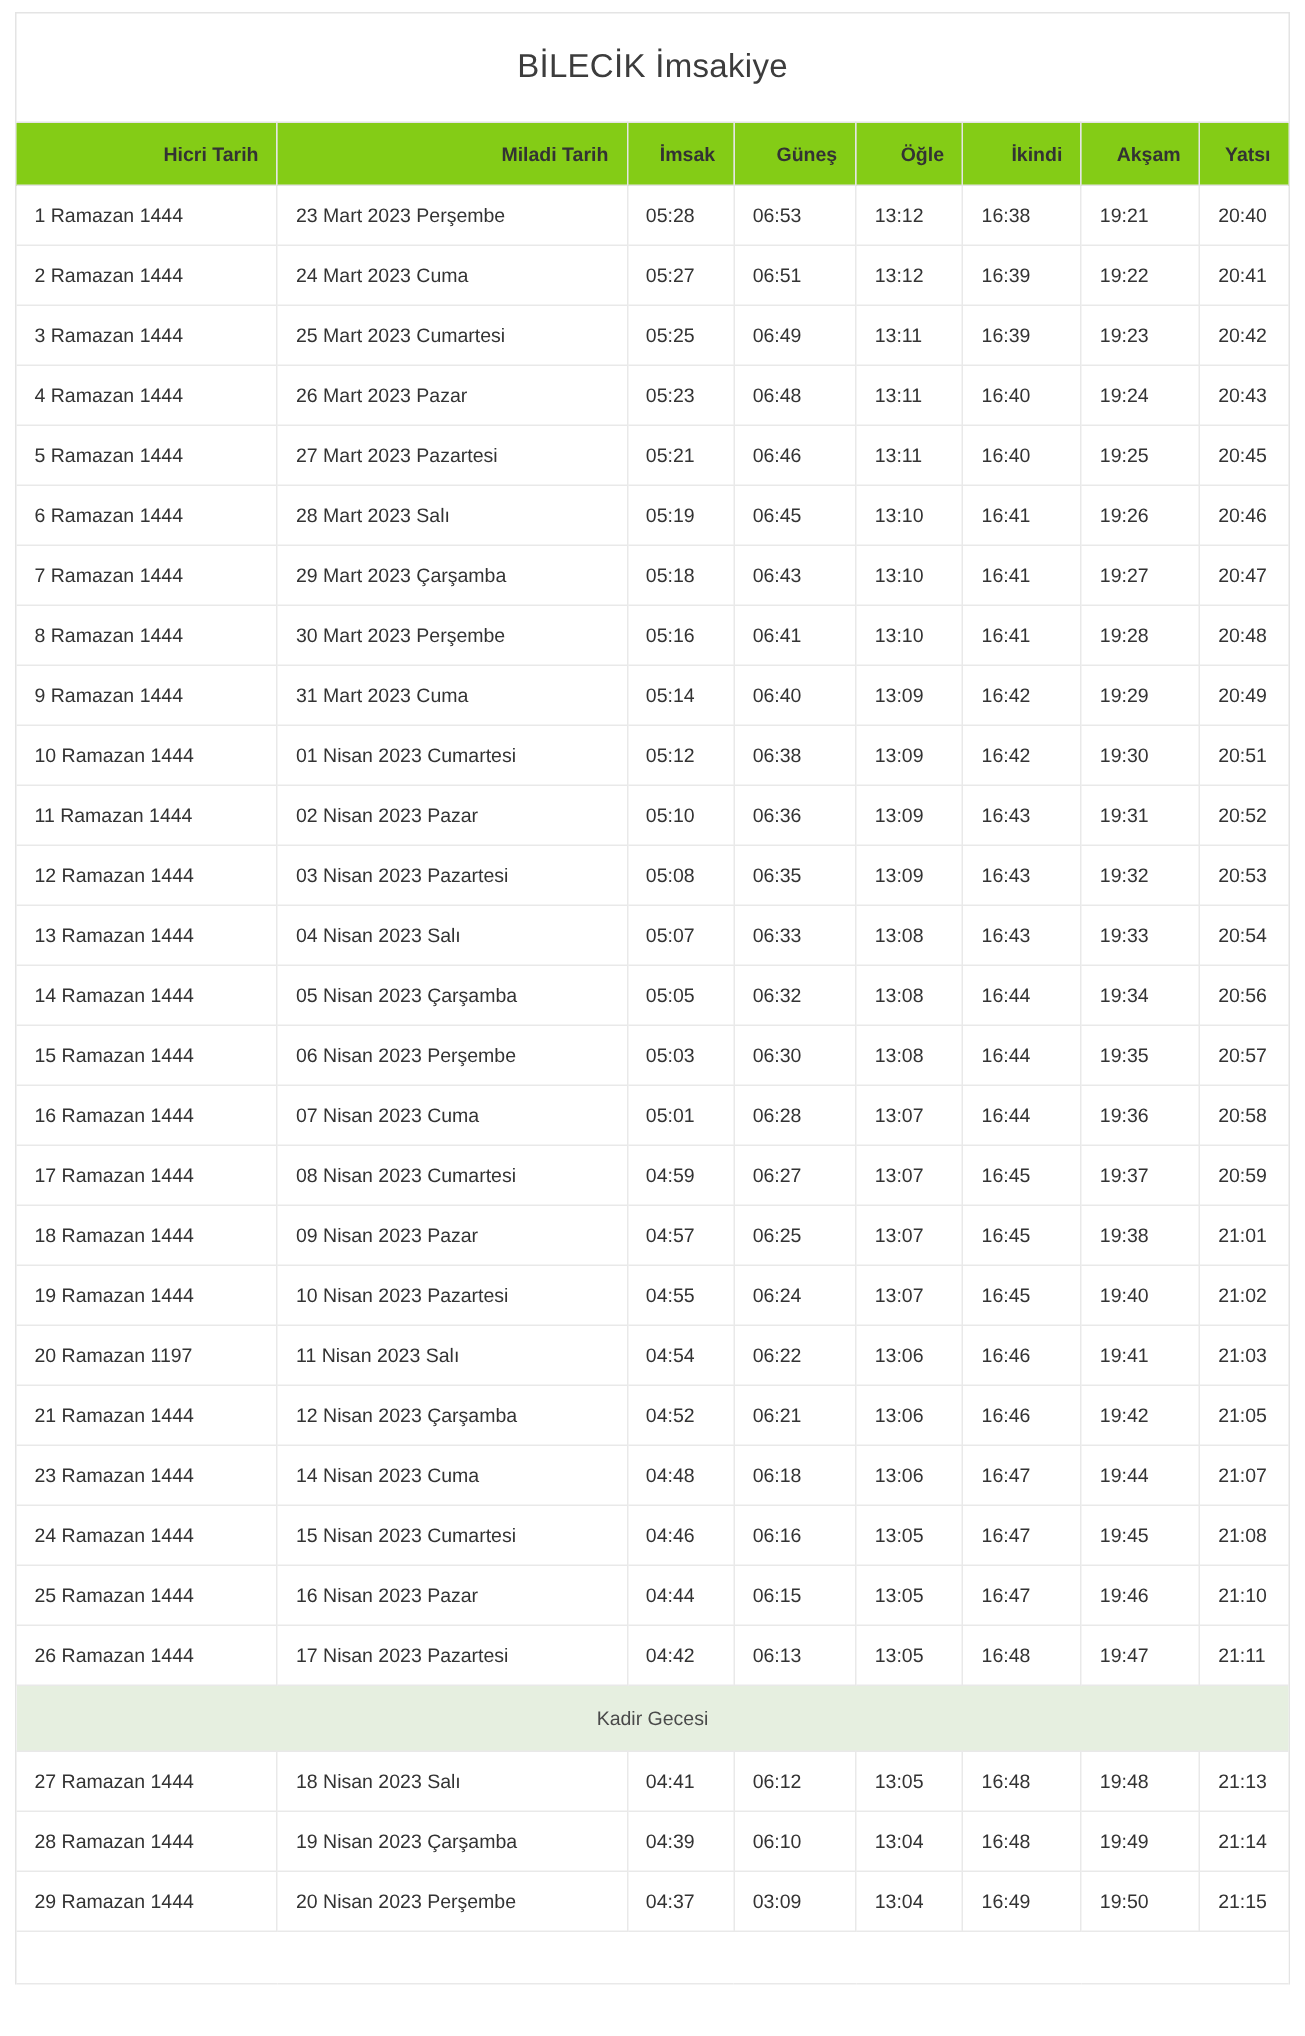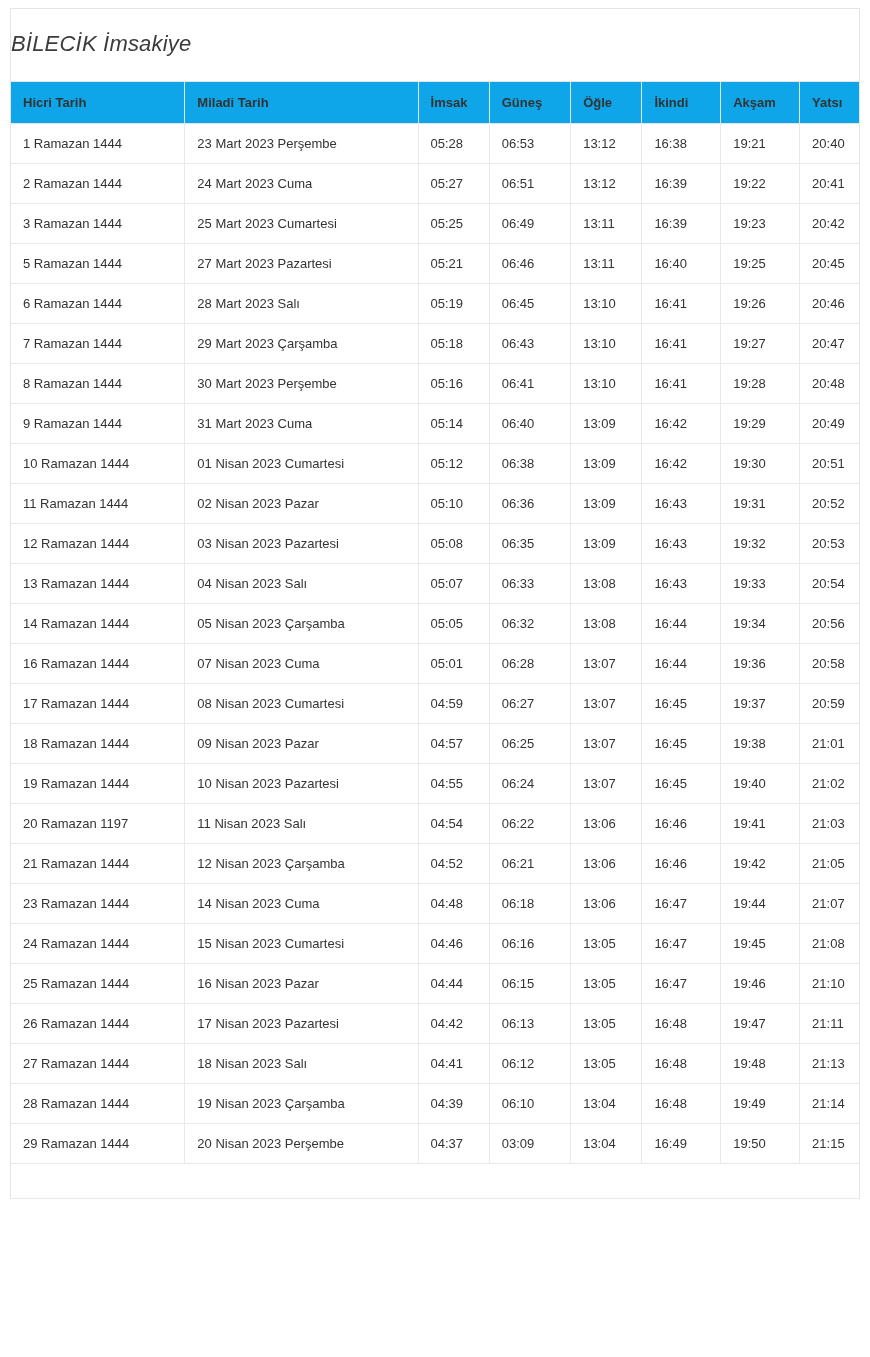--- a/index.html
+++ b/index.html
@@ -23,40 +23,39 @@
     border: 1px solid #e4e4e4;
     border-bottom: none;
   }
   table.imsakiye {
     width: 100%;
     border-collapse: collapse;
     table-layout: fixed;
   }
   table.imsakiye caption,
   .title-row td {
-    text-align: left;
-    font-style: italic;
+    text-align: center;
   }
   .title-row td {
     font-size: 22px;
     font-weight: 400;
     color: #3c3c3c;
     padding: 22px 0 24px 0;
     border-bottom: 1px solid #e4e4e4;
     letter-spacing: 0.2px;
   }
   thead th {
     font-size: 13px;
     font-weight: bold;
     color: #333333;
-    text-align: left;
+    text-align: right;
     padding: 13px 12px;
     border-bottom: 1px solid #e4e4e4;
     border-right: 1px solid #e4e4e4;
-    background: #0ea5e9;
+    background: #84cc16;
     white-space: nowrap;
   }
   thead th:last-child { border-right: none; }
   tbody td {
     font-size: 13px;
     color: #333333;
     text-align: left;
     padding: 12px 12px;
     border-bottom: 1px solid #e9e9e9;
     border-right: 1px solid #e9e9e9;
@@ -144,20 +143,30 @@
           <td>3 Ramazan 1444</td>
           <td>25 Mart 2023 Cumartesi</td>
           <td>05:25</td>
           <td>06:49</td>
           <td>13:11</td>
           <td>16:39</td>
           <td>19:23</td>
           <td>20:42</td>
         </tr>
         <tr>
+          <td>4 Ramazan 1444</td>
+          <td>26 Mart 2023 Pazar</td>
+          <td>05:23</td>
+          <td>06:48</td>
+          <td>13:11</td>
+          <td>16:40</td>
+          <td>19:24</td>
+          <td>20:43</td>
+        </tr>
+        <tr>
           <td>5 Ramazan 1444</td>
           <td>27 Mart 2023 Pazartesi</td>
           <td>05:21</td>
           <td>06:46</td>
           <td>13:11</td>
           <td>16:40</td>
           <td>19:25</td>
           <td>20:45</td>
         </tr>
         <tr>
@@ -244,20 +253,30 @@
           <td>14 Ramazan 1444</td>
           <td>05 Nisan 2023 Çarşamba</td>
           <td>05:05</td>
           <td>06:32</td>
           <td>13:08</td>
           <td>16:44</td>
           <td>19:34</td>
           <td>20:56</td>
         </tr>
         <tr>
+          <td>15 Ramazan 1444</td>
+          <td>06 Nisan 2023 Perşembe</td>
+          <td>05:03</td>
+          <td>06:30</td>
+          <td>13:08</td>
+          <td>16:44</td>
+          <td>19:35</td>
+          <td>20:57</td>
+        </tr>
+        <tr>
           <td>16 Ramazan 1444</td>
           <td>07 Nisan 2023 Cuma</td>
           <td>05:01</td>
           <td>06:28</td>
           <td>13:07</td>
           <td>16:44</td>
           <td>19:36</td>
           <td>20:58</td>
         </tr>
         <tr>
@@ -343,20 +362,23 @@
         <tr>
           <td>26 Ramazan 1444</td>
           <td>17 Nisan 2023 Pazartesi</td>
           <td>04:42</td>
           <td>06:13</td>
           <td>13:05</td>
           <td>16:48</td>
           <td>19:47</td>
           <td>21:11</td>
         </tr>
+        <tr class="special">
+          <td colspan="8">Kadir Gecesi</td>
+        </tr>
         <tr>
           <td>27 Ramazan 1444</td>
           <td>18 Nisan 2023 Salı</td>
           <td>04:41</td>
           <td>06:12</td>
           <td>13:05</td>
           <td>16:48</td>
           <td>19:48</td>
           <td>21:13</td>
         </tr>

